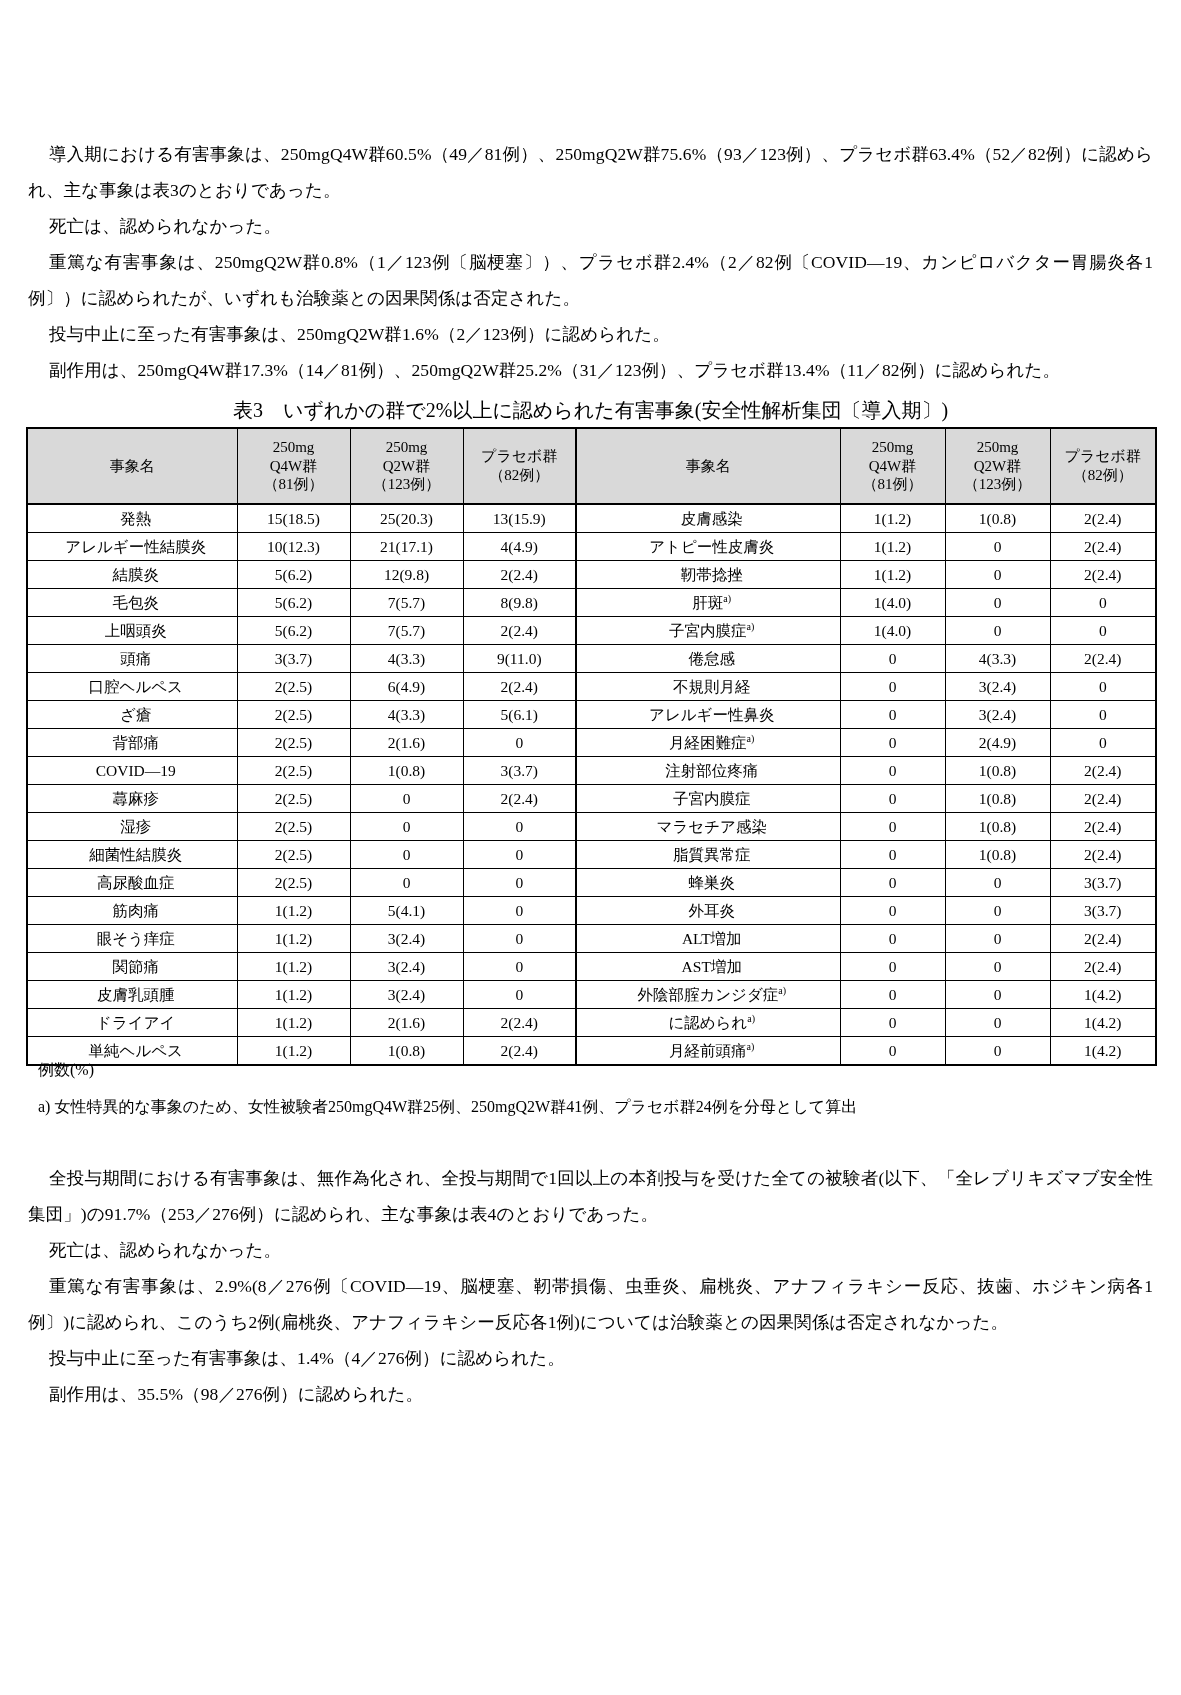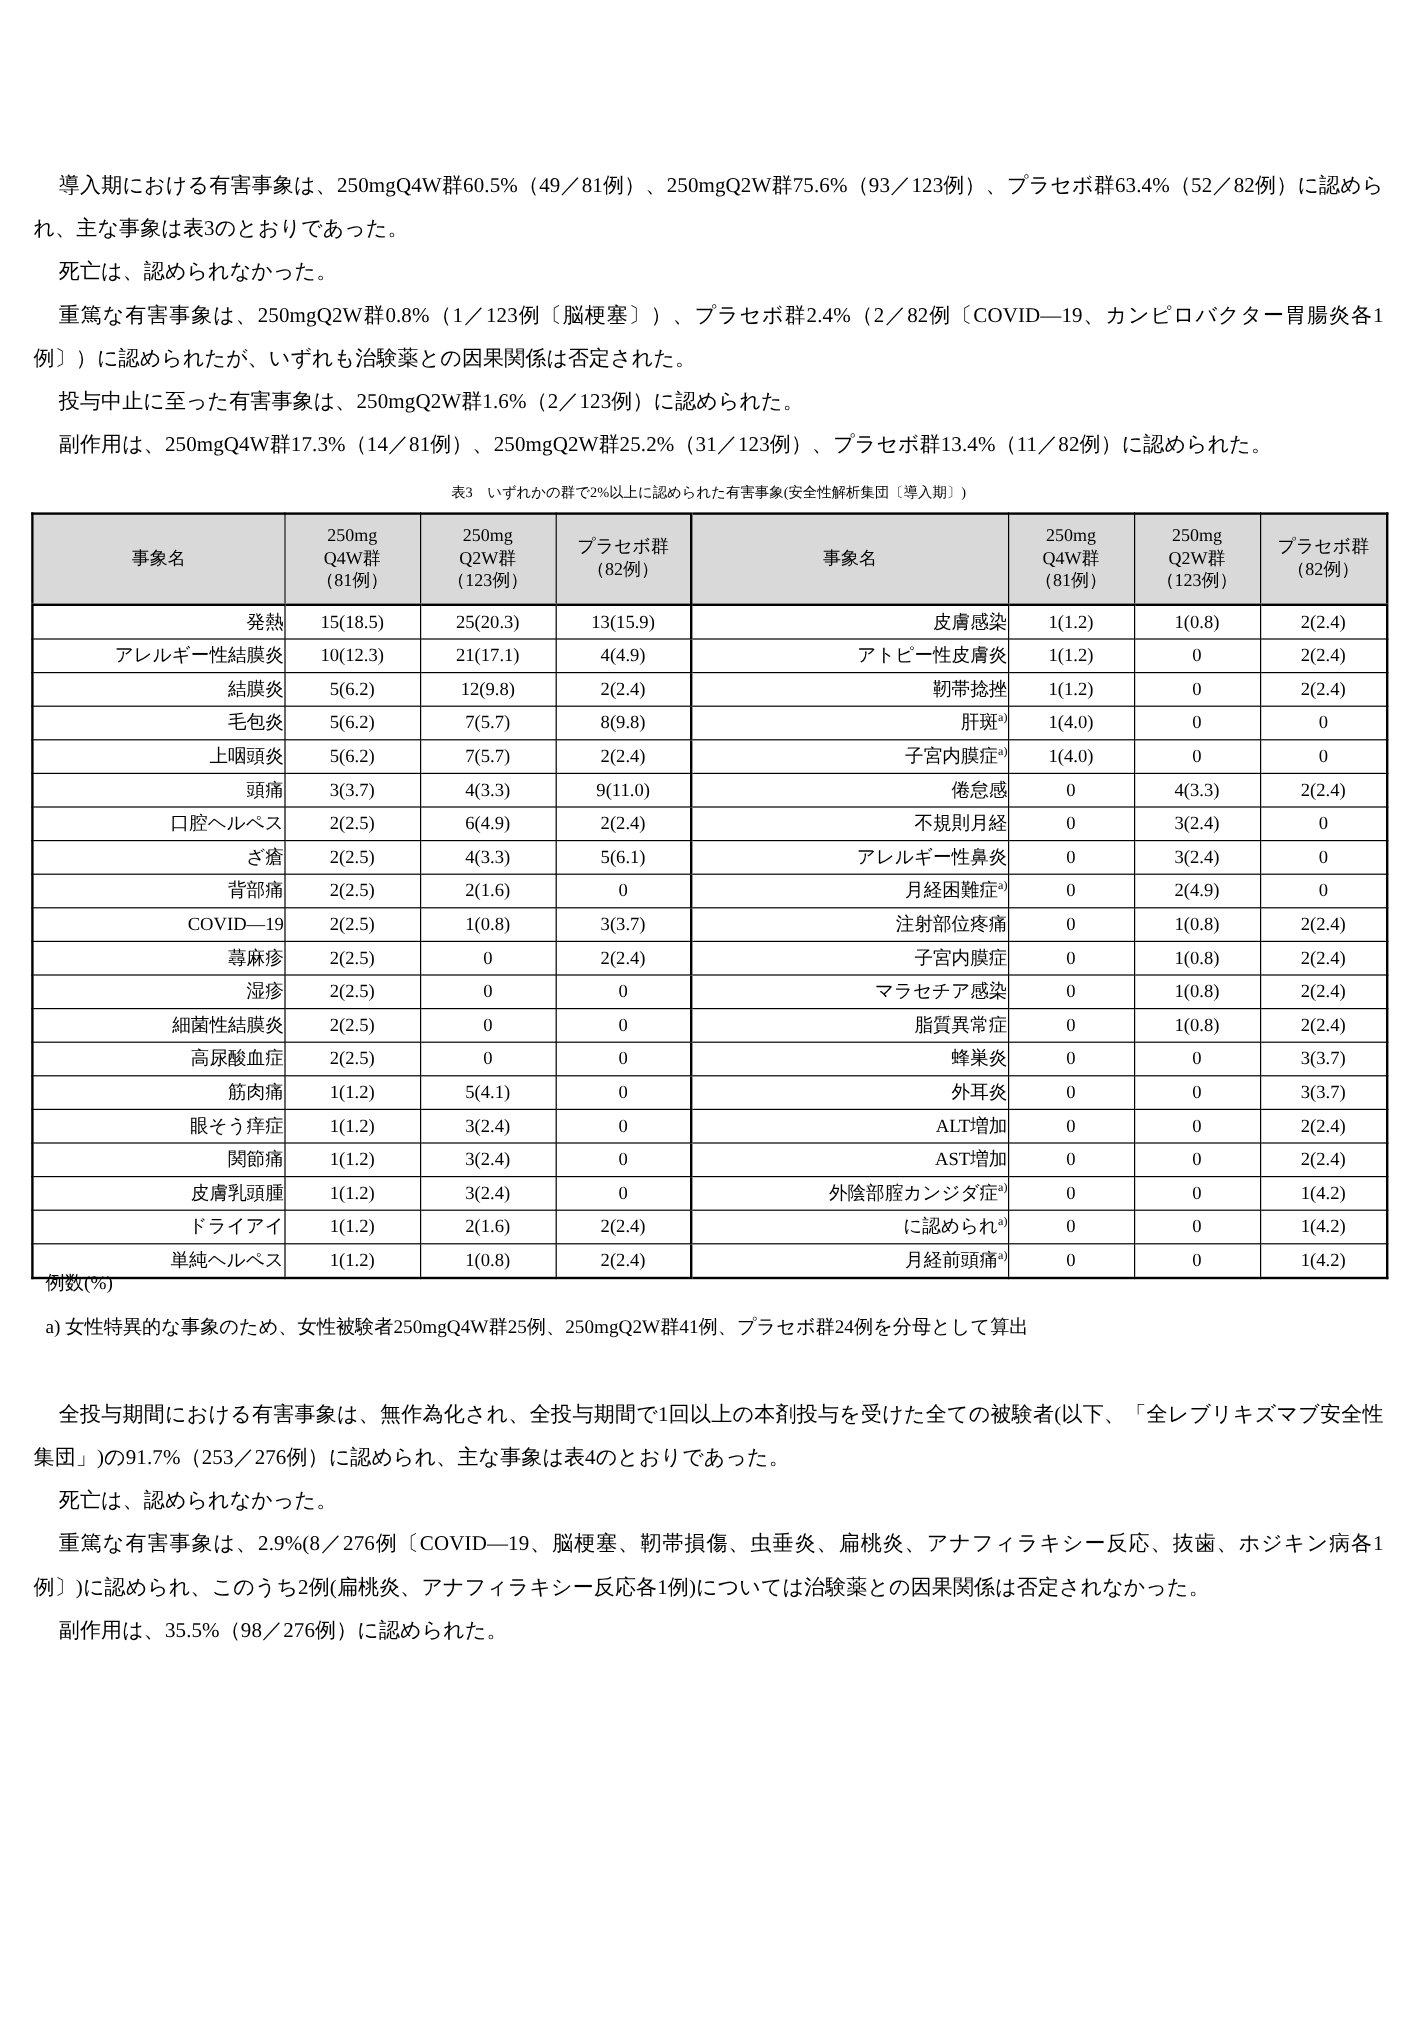--- a/index.html
+++ b/index.html
@@ -36,21 +36,21 @@
     letter-spacing: 0.1px;
     margin: 0;
     font-family: "Liberation Serif", "DejaVu Serif", serif;
   }
 
   .caption {
     position: absolute;
     left: 0;
     width: 1181px;
     text-align: center;
-    font-size: 12px;
+    font-size: 20px;
     line-height: 24px;
   }
 
   table.ae-table {
     position: absolute;
     left: 26px;
     top: 427px;
     border-collapse: collapse;
     table-layout: fixed;
     width: 1129px;
@@ -72,21 +72,21 @@
   table.ae-table thead th {
     background: #d9d9d9;
     text-align: center;
     height: 70px;
     line-height: 1.25;
     font-size: 15px;
     padding: 2px 0;
   }
   .hdr-multiline span { display: block; }
   .ev-name {
-    text-align: right;
+    text-align: center;
     padding-left: 7px !important;
     font-size: 16px;
   }
   .num {
     text-align: center;
     font-size: 15.5px;
     font-family: "Liberation Serif", "DejaVu Serif", serif;
   }
   
   table.ae-table { border: 2.5px solid #000; }
@@ -370,16 +370,17 @@
       </tbody>
   </table>
 
   <div class="foot" style="top:1057px;">例数(%)</div>
   <div class="foot" style="top:1094px;">a) 女性特異的な事象のため、女性被験者250mgQ4W群25例、250mgQ2W群41例、プラセボ群24例を分母として算出</div>
 
   <div class="body-text" style="top:1160px;">
     <p class="para">全投与期間における有害事象は、無作為化され、全投与期間で1回以上の本剤投与を受けた全ての被験者(以下、「全レブリキズマブ安全性集団」)の91.7%（253／276例）に認められ、主な事象は表4のとおりであった。</p>
     <p class="para">死亡は、認められなかった。</p>
     <p class="para">重篤な有害事象は、2.9%(8／276例〔COVID—19、脳梗塞、靭帯損傷、虫垂炎、扁桃炎、アナフィラキシー反応、抜歯、ホジキン病各1例〕)に認められ、このうち2例(扁桃炎、アナフィラキシー反応各1例)については治験薬との因果関係は否定されなかった。</p>
+    <p class="para">投与中止に至った有害事象は、1.4%（4／276例）に認められた。</p>
     <p class="para">副作用は、35.5%（98／276例）に認められた。</p>
   </div>
 
 </div>
 
 </body></html>

